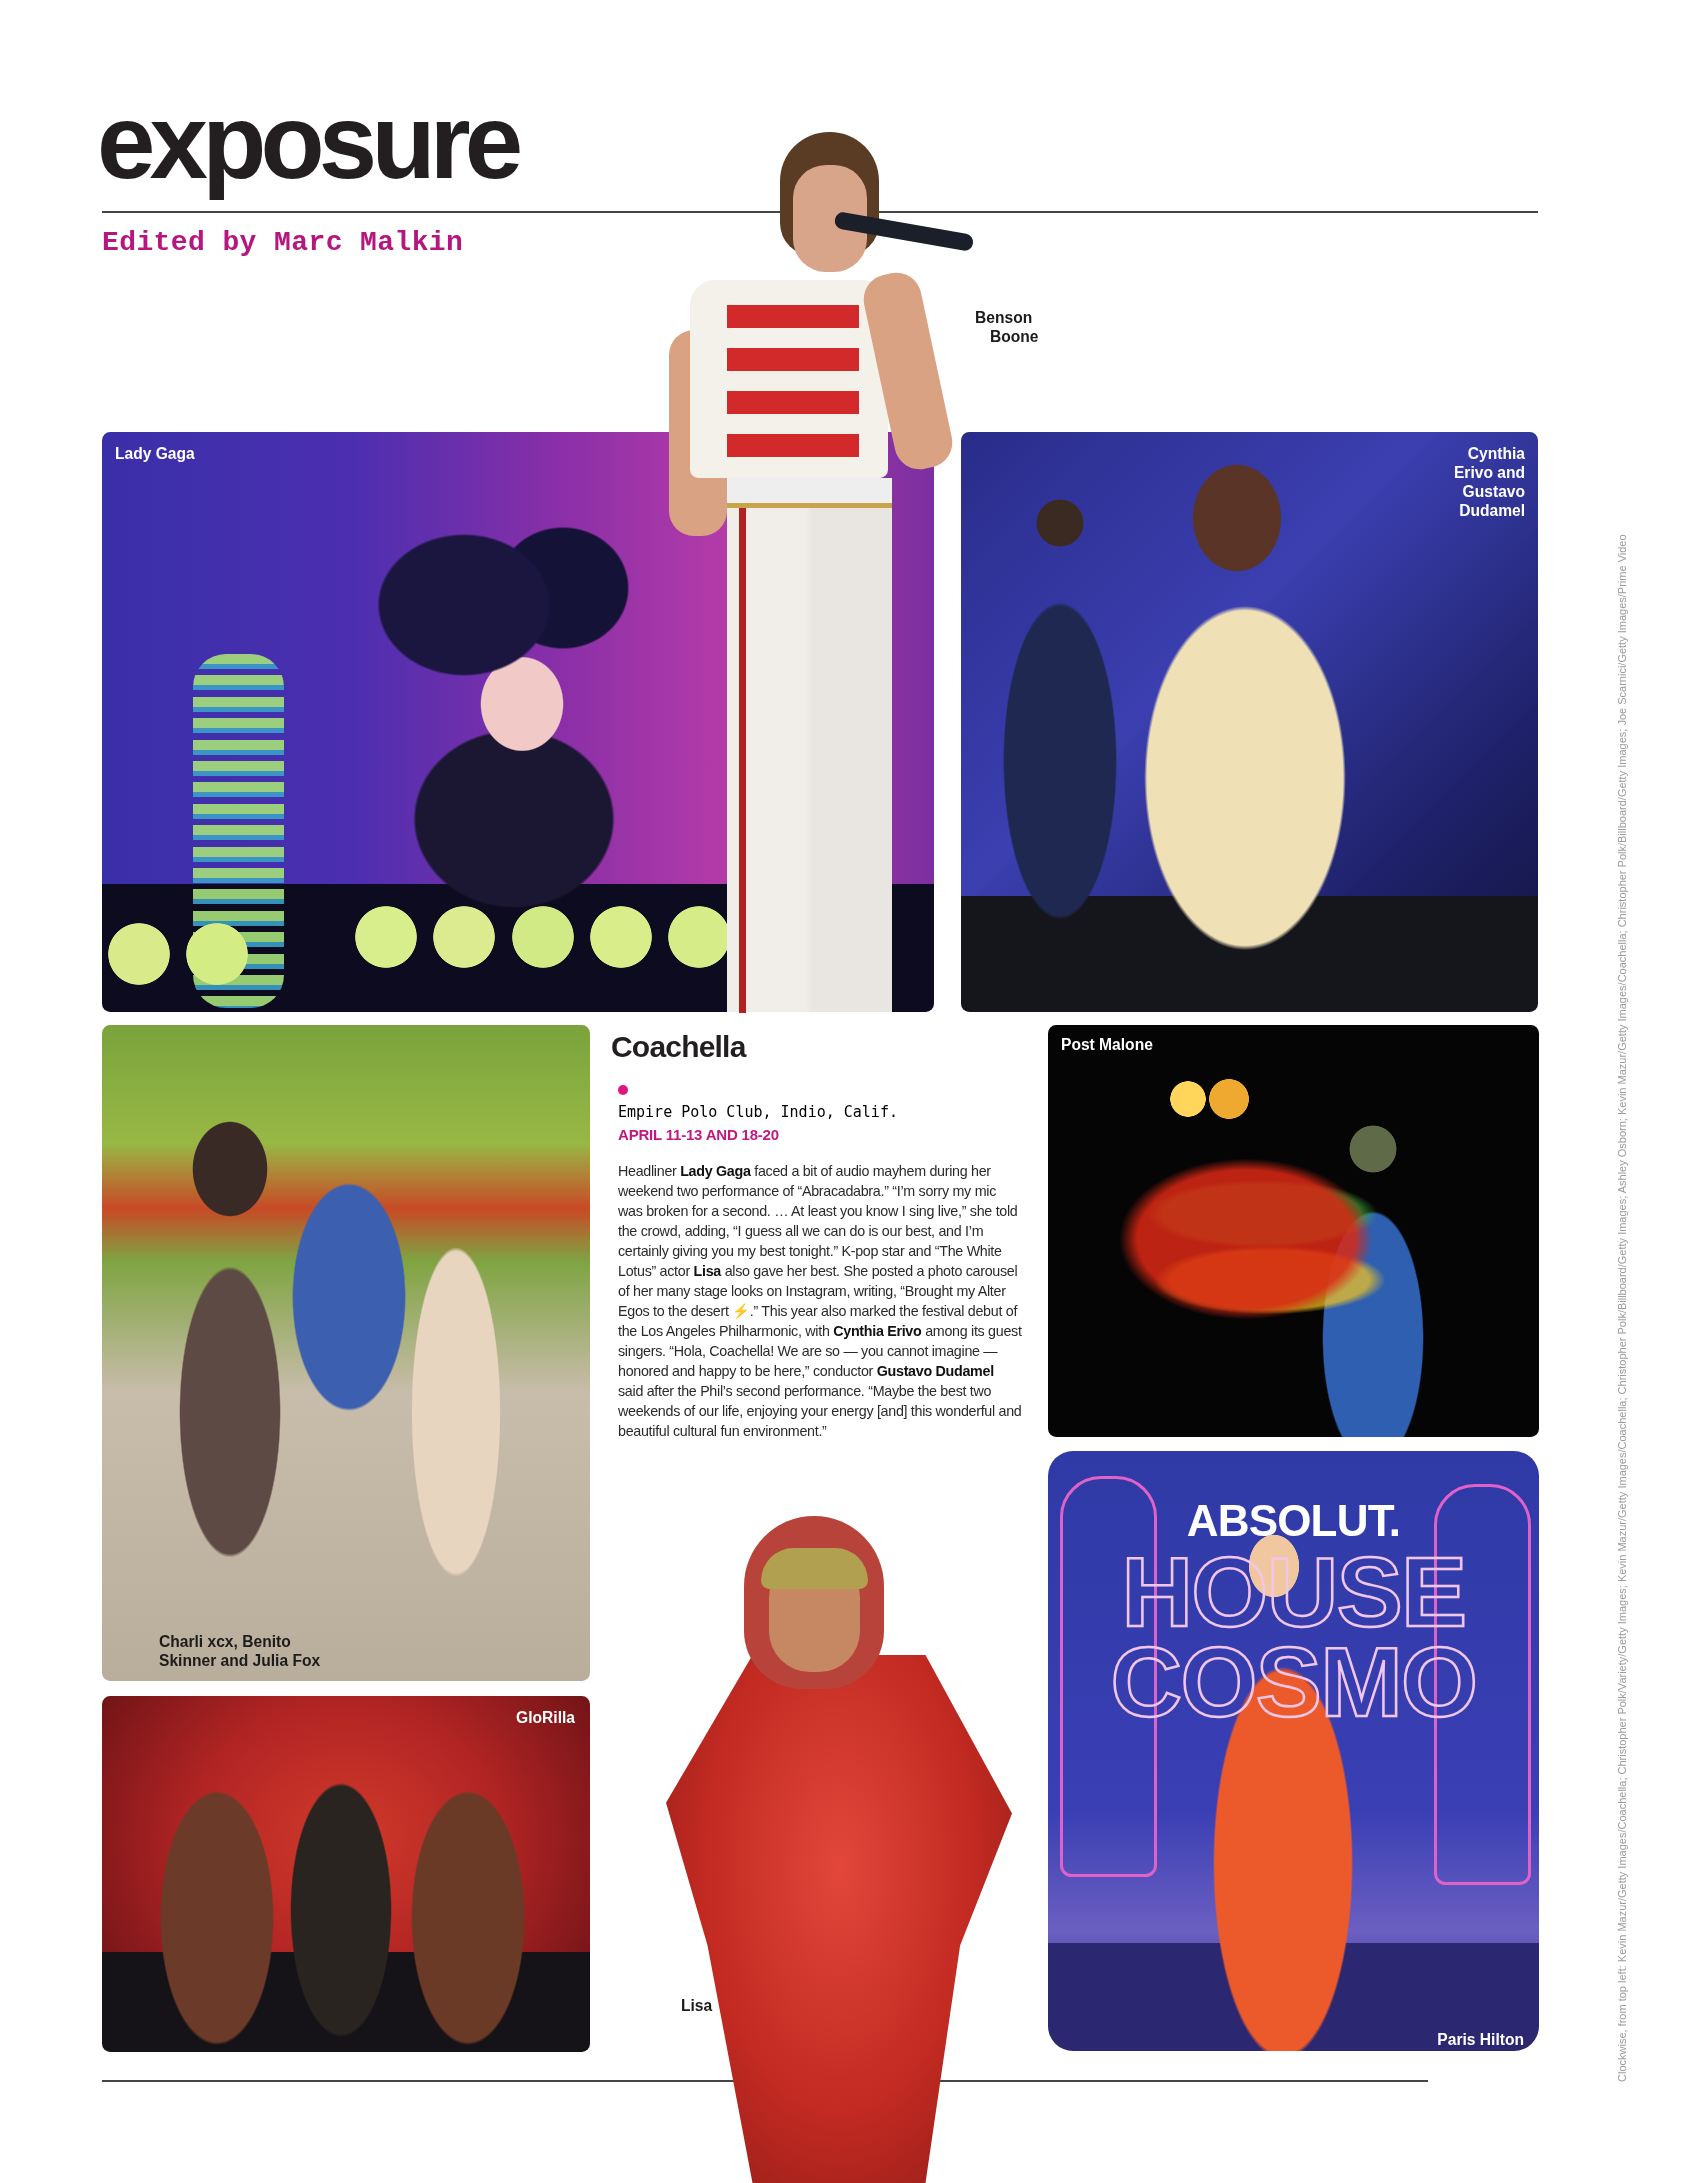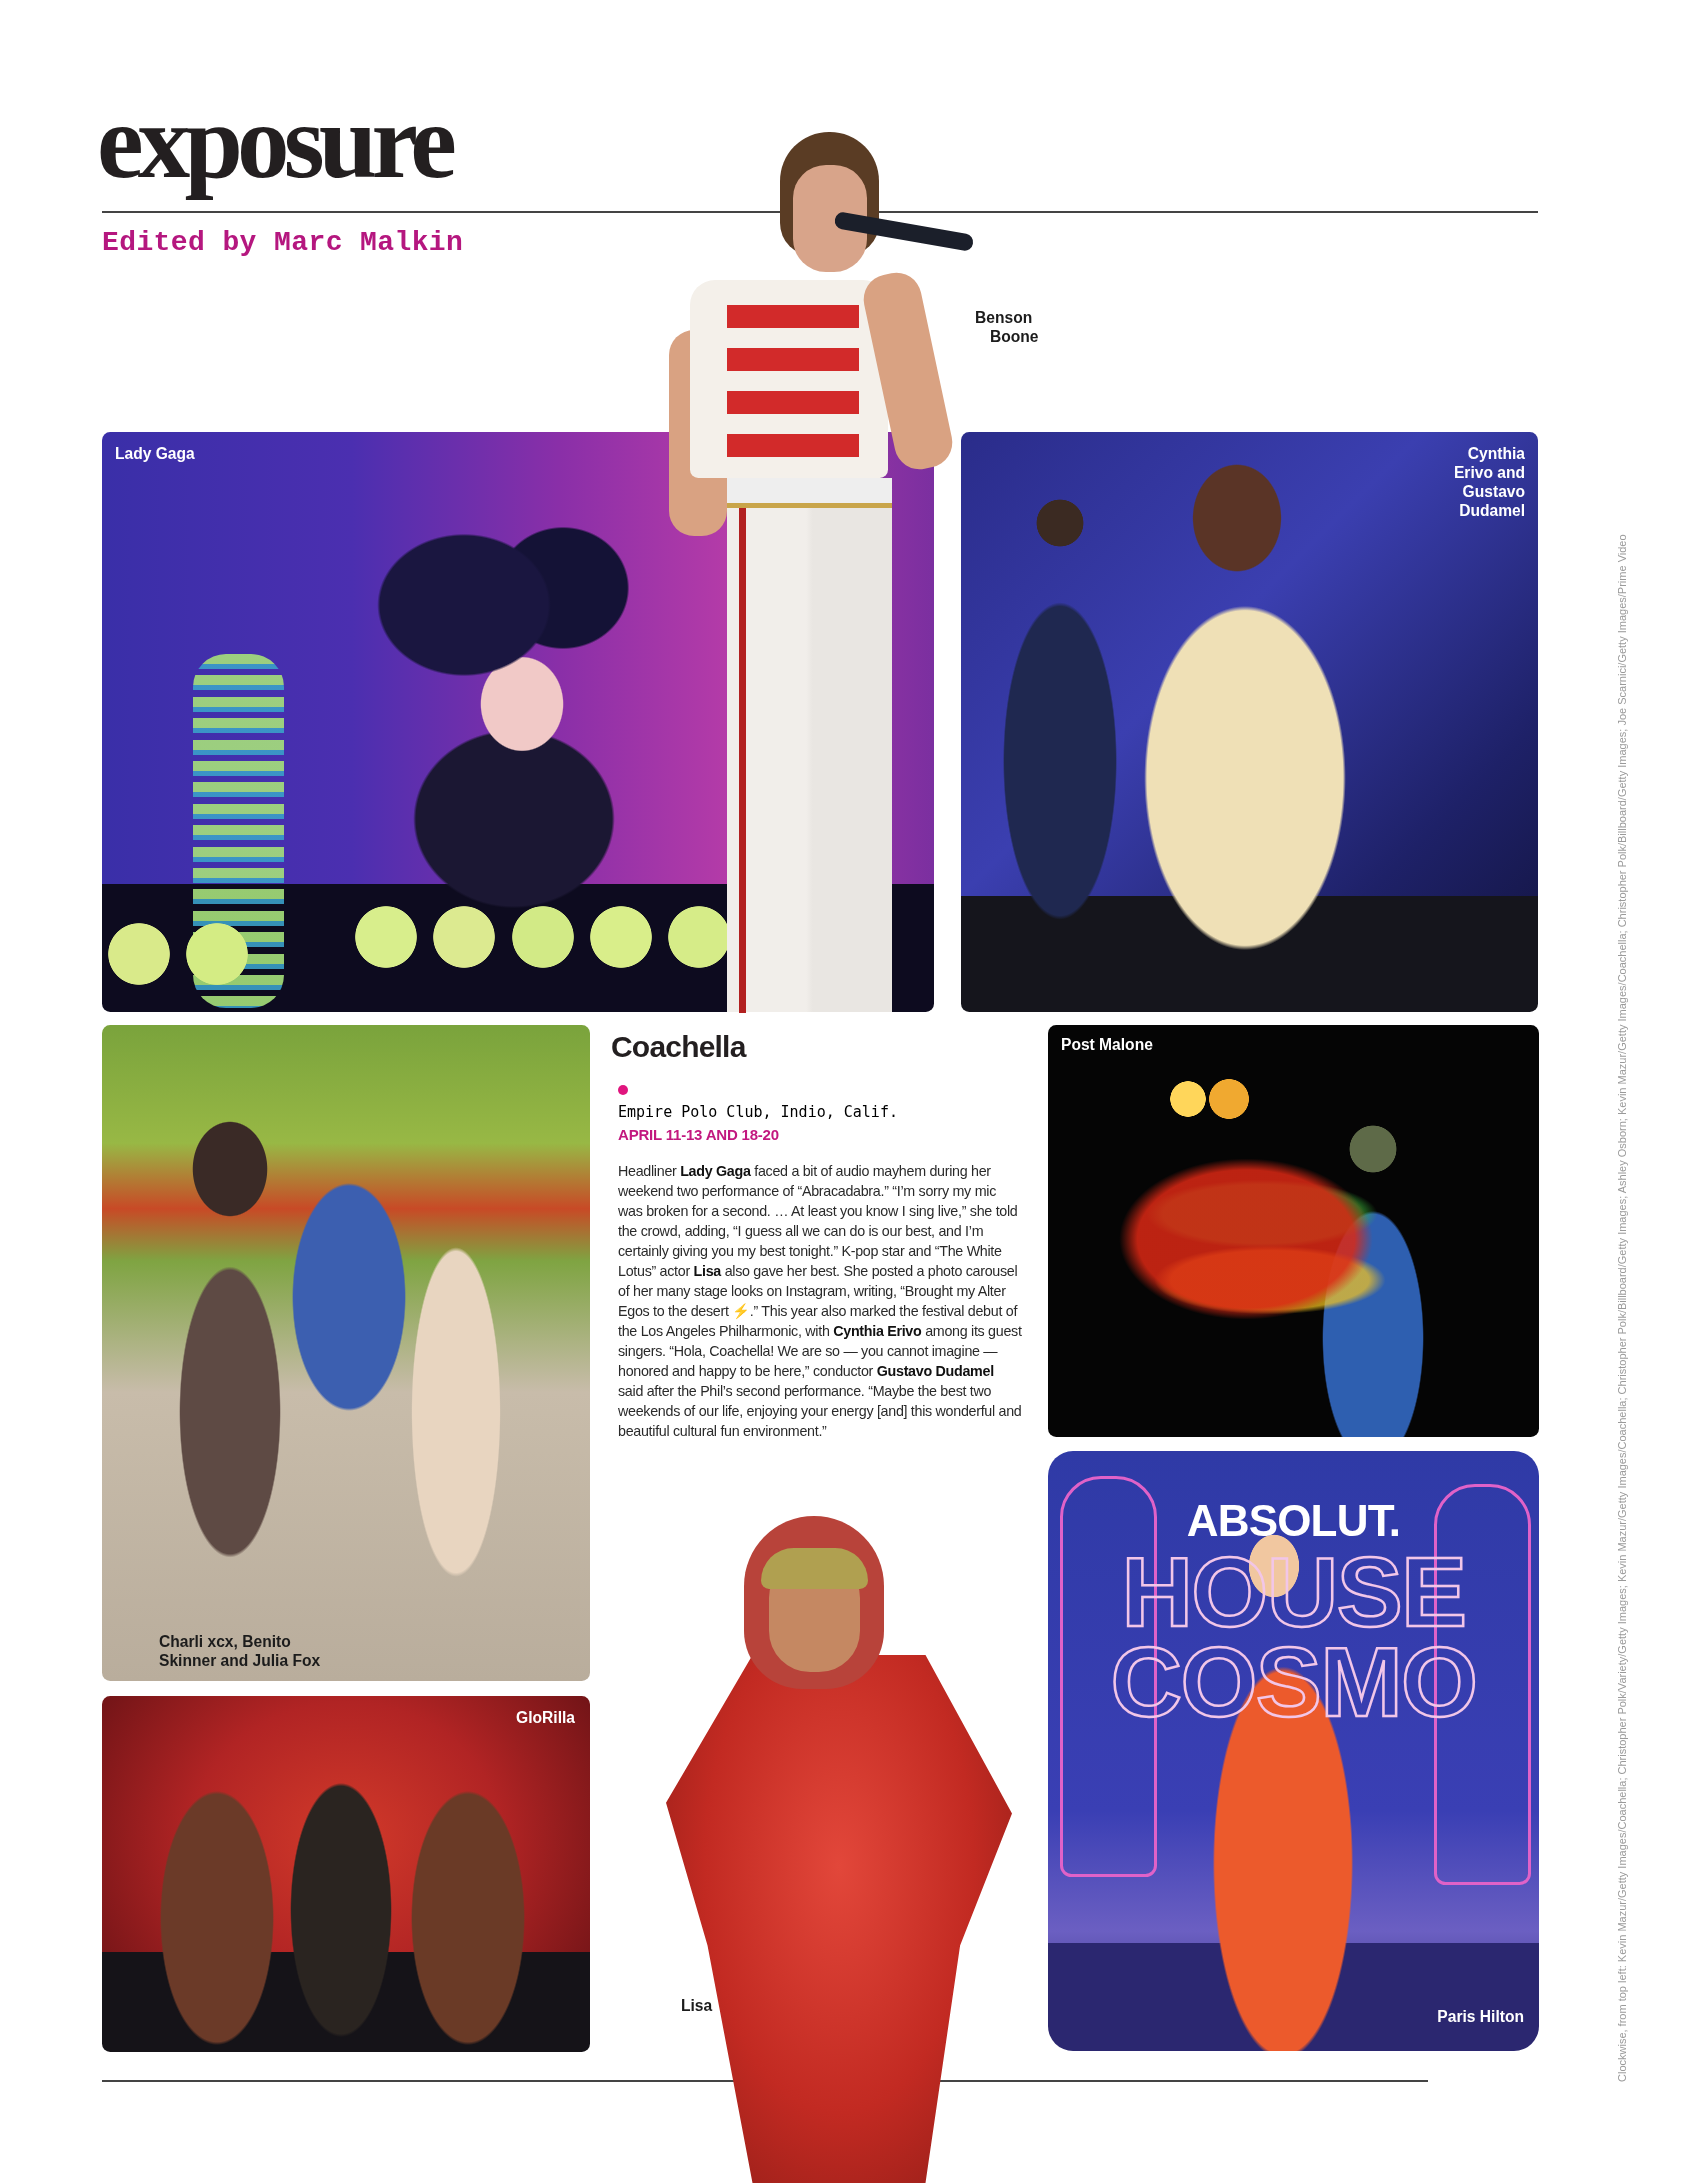--- a/index.html
+++ b/index.html
@@ -2,21 +2,21 @@
 <html style="font-size:13px"><head>
 <meta charset="utf-8">
 <style>
   html, body { margin: 0; padding: 0; background: #ffffff; }
   body { width: 1689px; height: 2183px; position: relative; overflow: hidden;
          font-family: "Liberation Sans", sans-serif; color: #231f20; }
   .abs { position: absolute; }
 
   
   .masthead { left: 97px; top: 89px; font-size: 105px; font-weight: 700; letter-spacing: -5.8px;
-              line-height: 1; color: #231f20; font-family: Liberation Serif, serif; text-align: right; }
+              line-height: 1; color: #231f20; font-family: Liberation Sans, sans-serif; text-align: right; }
   .rule { left: 102px; width: 1436px; height: 1.6px; background: #444; }
   .editor { left: 102px; top: 227px; font-family: Liberation Mono, monospace; font-size: 28px;
             color: #b5177f; font-weight: 700; letter-spacing: 0.4px; }
 
   
   .photo { border-radius: 8.2px; overflow: hidden; }
   .cap { position: absolute; font-weight: 700; font-size: 15.6px; line-height: 19px; color: #fff; }
   .cap.dark { color: #1c1c1c; }
 
   
@@ -189,21 +189,21 @@
 <div class="abs photo" id="postmalone">
   <div class="cap" style="left:13px; top:10px;text-align:right;">Post Malone</div>
 </div>
 
 <div class="abs photo" id="paris">
   <div class="abs bottle" style="left:11.5px; top:25px; width:91px; height:395px;"></div>
   <div class="abs bottle" style="right:8.2px; top:33px; width:91px; height:395px;"></div>
   <div class="abs absolut">ABSOLUT.</div>
   <div class="abs house">HOUSE</div>
   <div class="abs house" style="top:181px">COSMO</div>
-  <div class="cap" style="right:15px; bottom:25px;margin-top:29px;">Paris Hilton</div>
+  <div class="cap" style="right:15px; bottom:2px;margin-top:29px;">Paris Hilton</div>
 </div>
 
 <div class="abs" id="lisa">
   <div class="abs lisa-body"></div>
   <div class="abs lisa-head"></div>
   <div class="abs lisa-face"></div>
   <div class="abs lisa-bangs"></div>
 </div>
 <div class="abs cap dark" style="left:681px; top:1996px;">Lisa</div>
 

